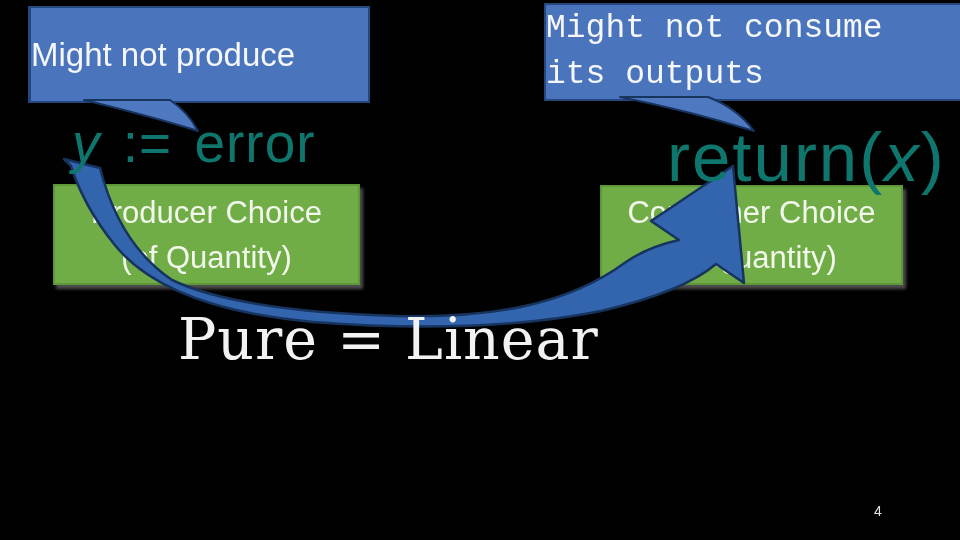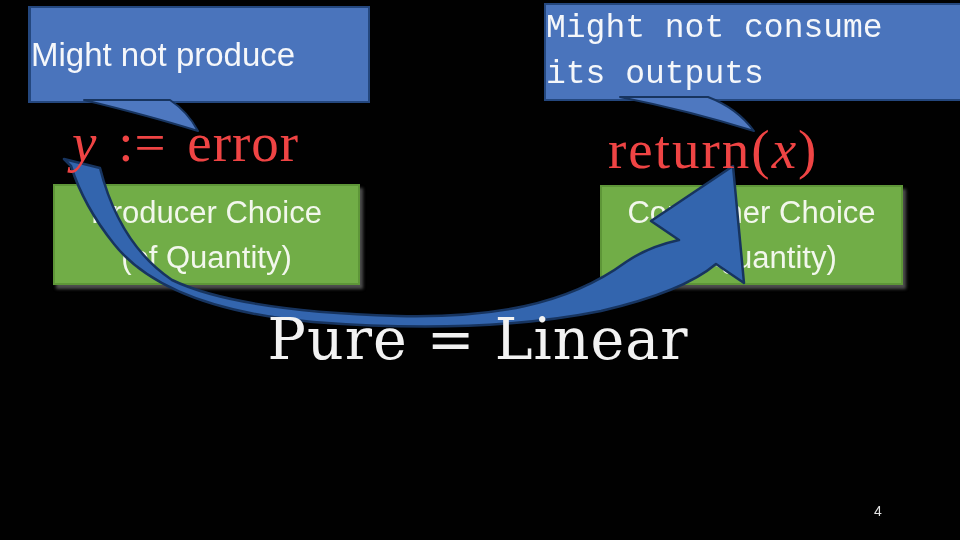--- a/index.html
+++ b/index.html
@@ -36,29 +36,29 @@
   #green-right { left:600px; top:185px; width:303px; height:100px; }
 
   
   #arrows { position:absolute; left:0; top:0; z-index:2; pointer-events:none; }
   .swoosh { fill: var(--arrow-fill, #3365AE); stroke: var(--arrow-outline, #17345F); stroke-width:2.5; stroke-linejoin:round; }
   .tail   { fill: var(--tail-fill, #4E78C0);  stroke: var(--arrow-outline, #17345F); stroke-width:2;   stroke-linejoin:round; }
 
   
   .math {
     position:absolute; z-index:3; white-space:nowrap;
-    font-family:Liberation Serif, serif; color:#ef4444;
+    font-family:Liberation Sans, sans-serif; color:#0f766e;
   }
   #math-left  { left:72px;  top:111px; font-size:55px; word-spacing:6px; letter-spacing:1px; }
-  #math-right { left:608px; top:118px; font-size:55px; letter-spacing:2px; }
+  #math-right { left:667px; top:118px; font-size:69px; letter-spacing:2px; }
   .math .var { font-style:italic; }
 
   #headline {
     position:absolute; z-index:3; left:178px; top:306px; width:600px;
-    text-align:center; font-family:"DejaVu Serif", serif;
+    text-align:left; font-family:"DejaVu Serif", serif;
     font-size:57px; letter-spacing:1px; color:#F2F2F2; white-space:nowrap;
   }
 
   #page-number {
     position:absolute; z-index:1; left:874px; top:503px;
     font-size:14px; color:#E3E3E3;
   }
 </style>
 </head>
 <body>

